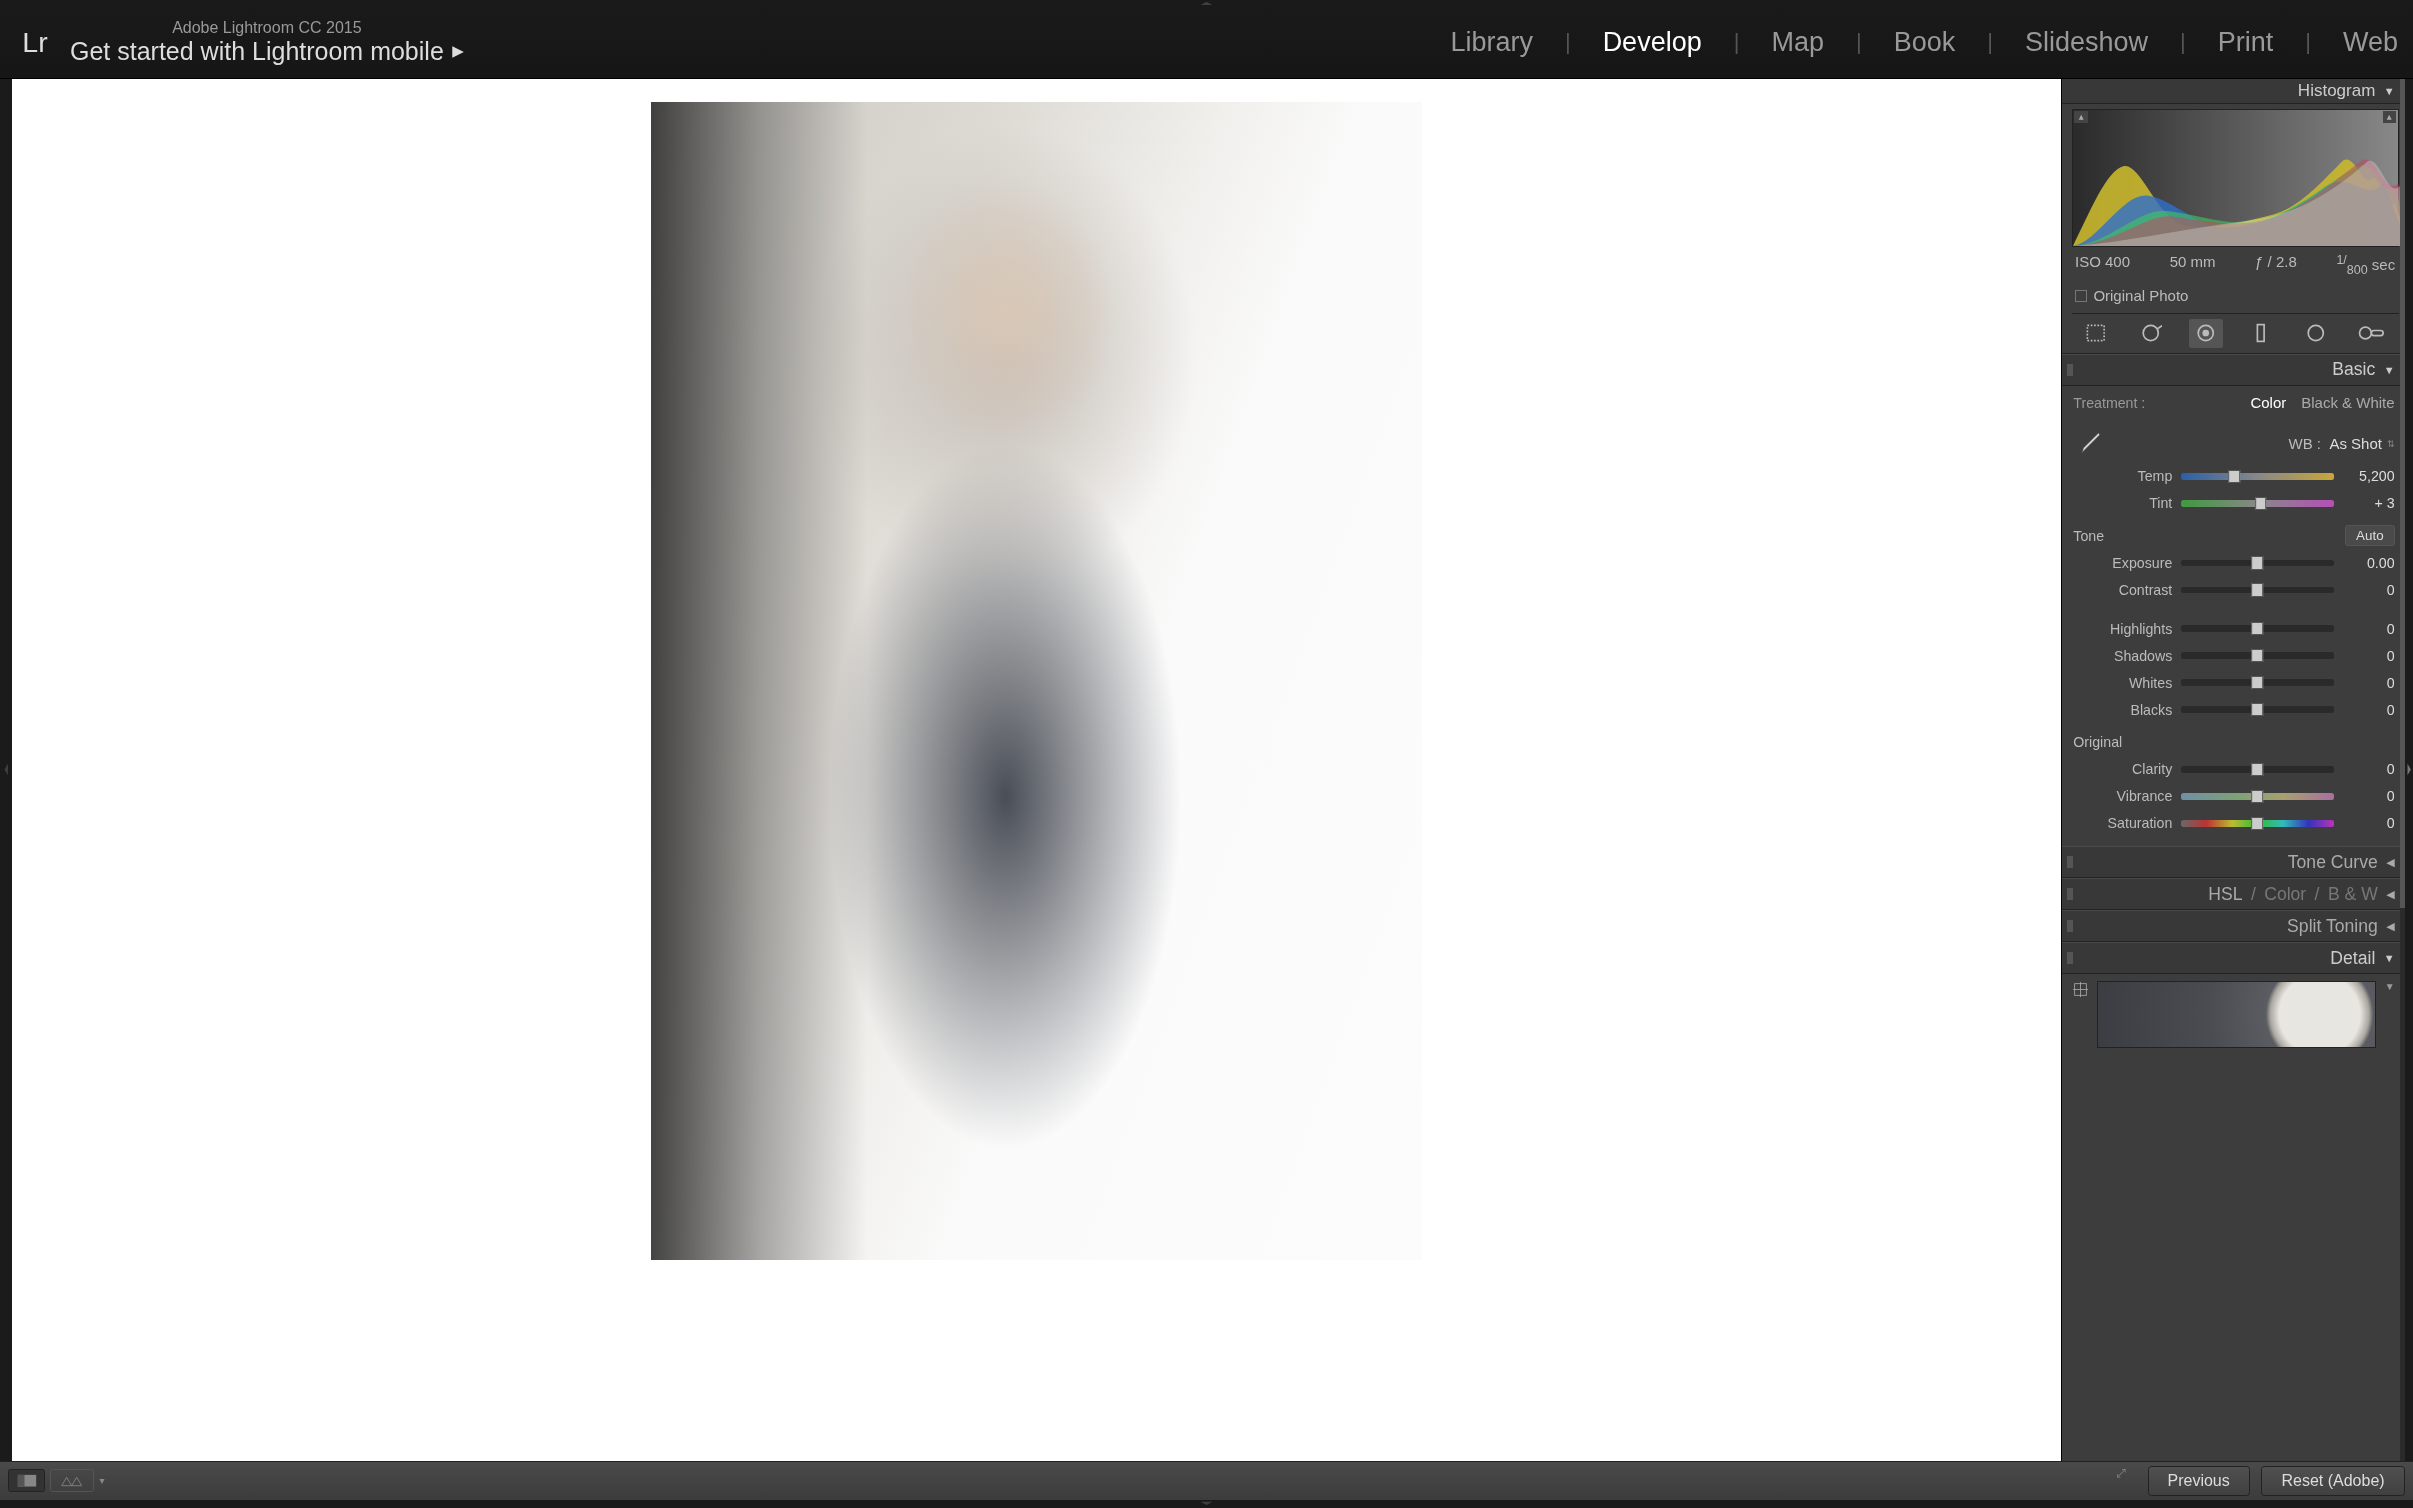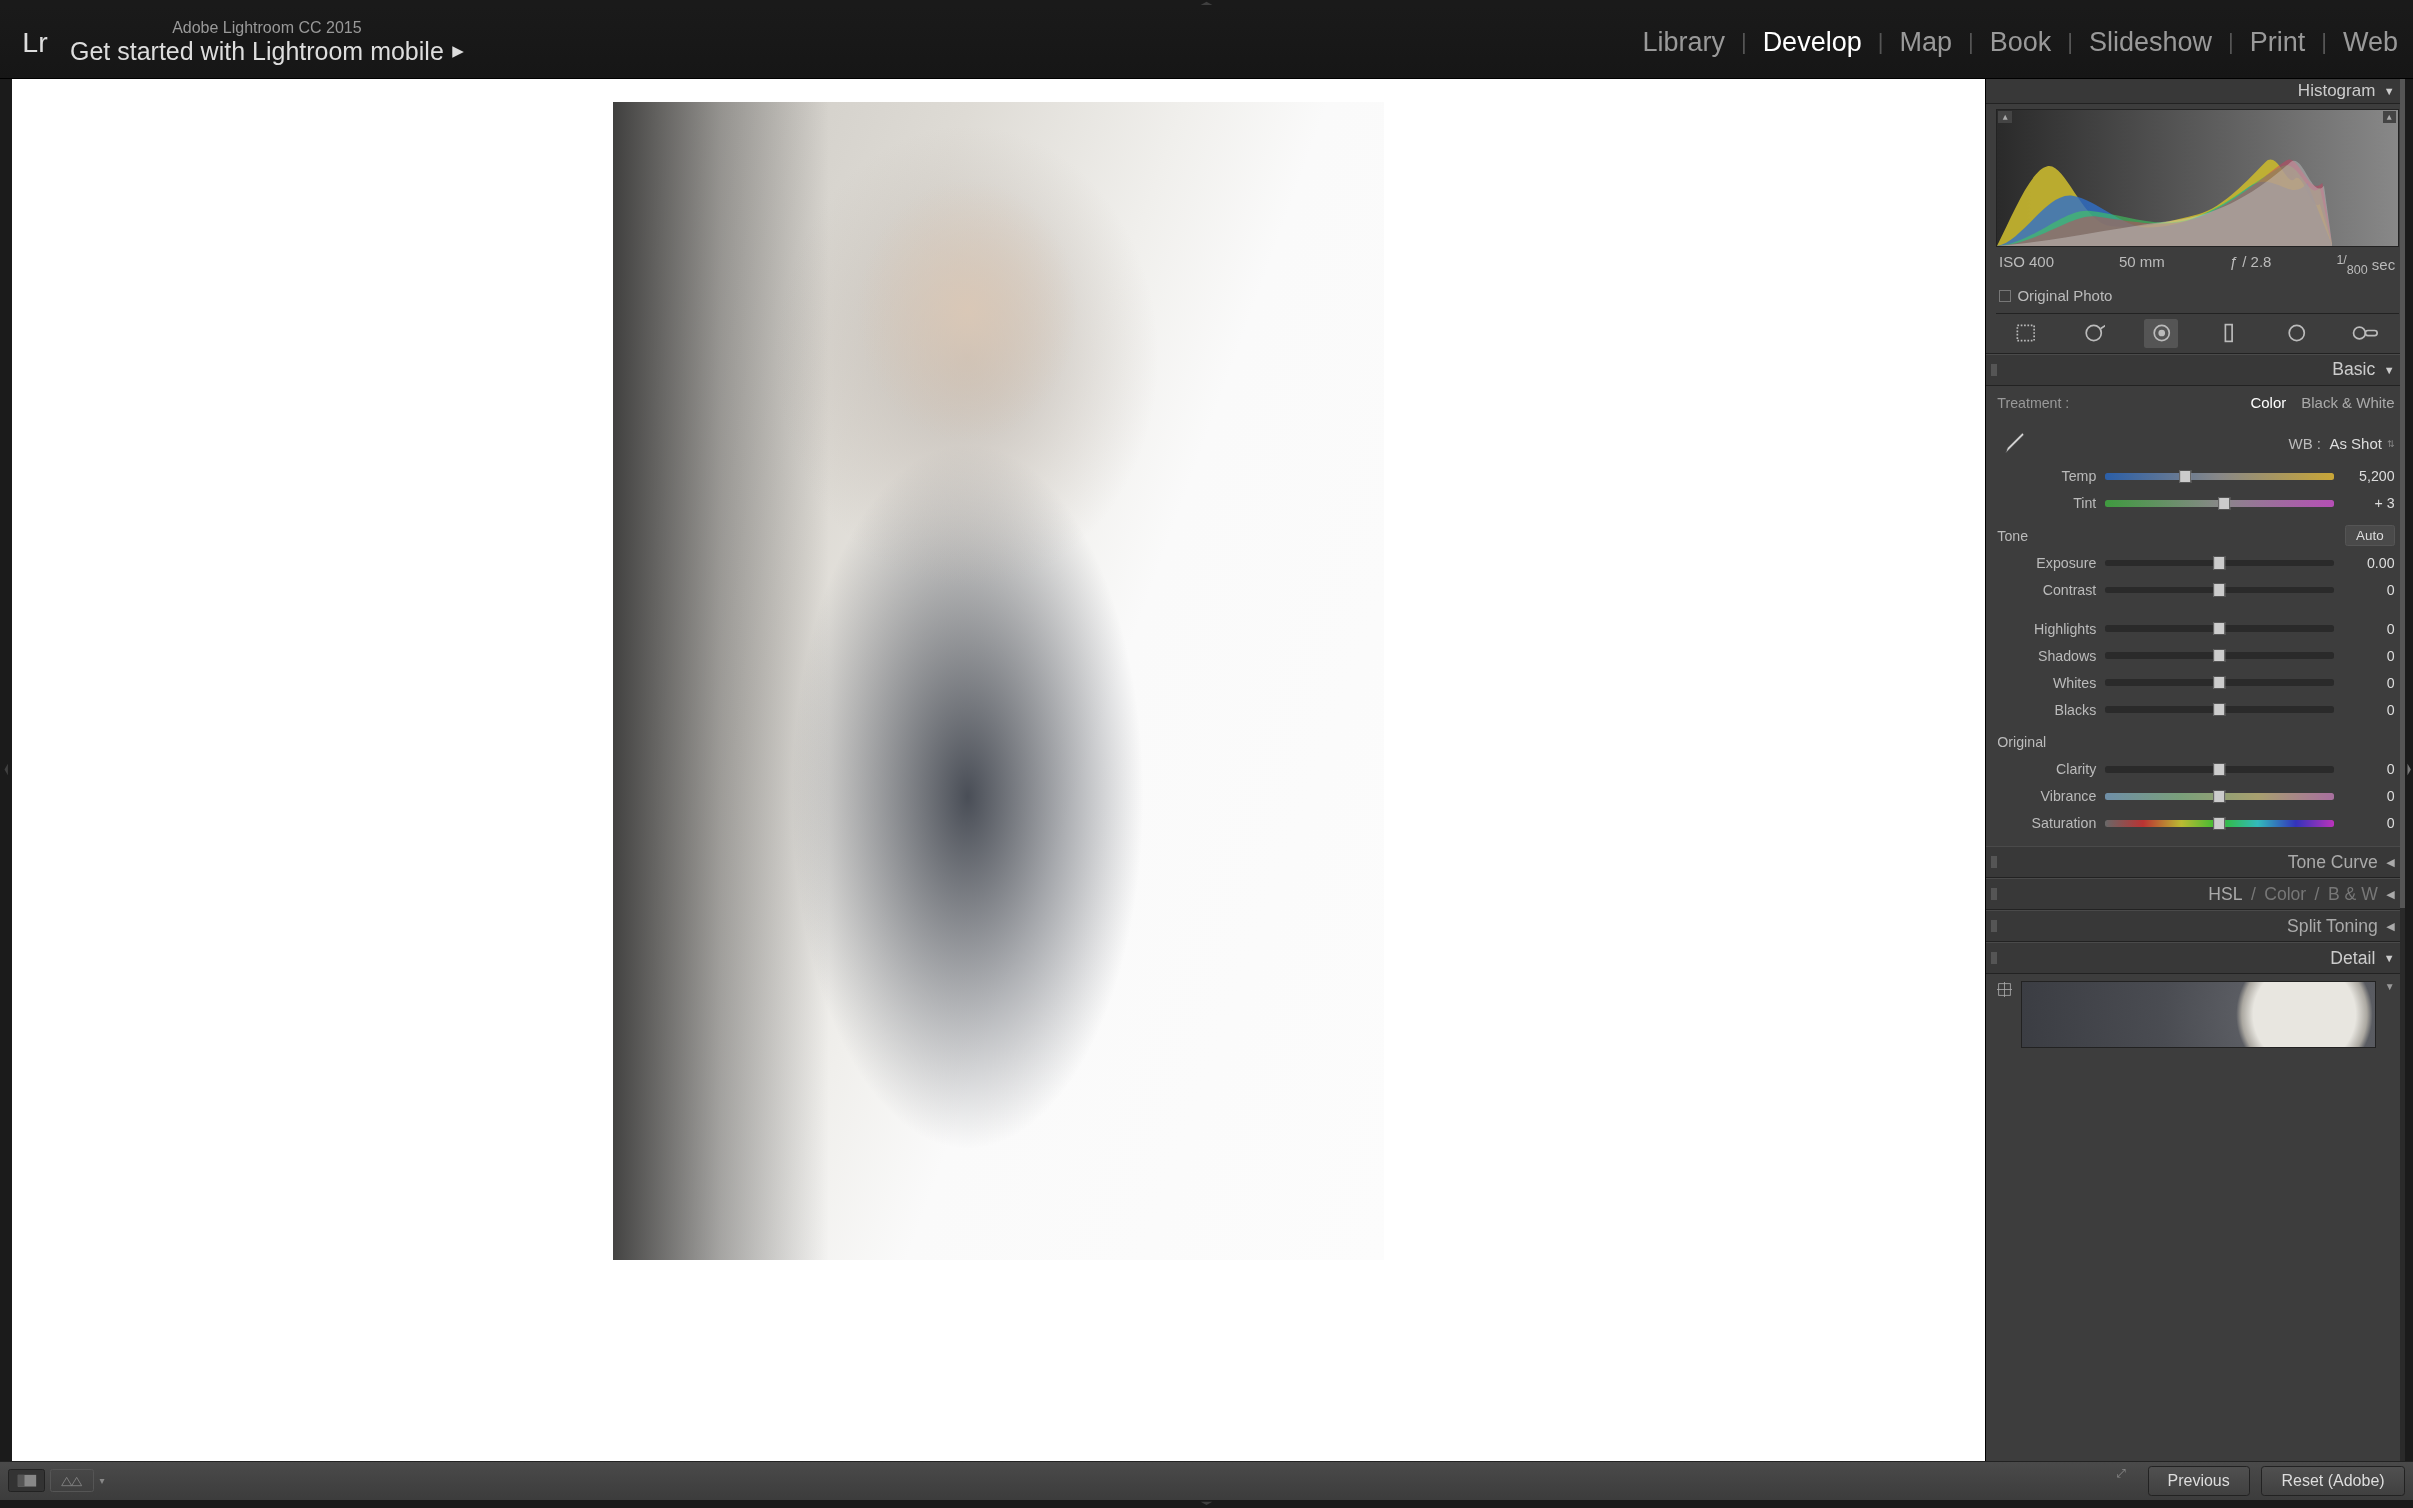--- a/index.html
+++ b/index.html
@@ -12,40 +12,40 @@
 
   
   .header { height: 72px; background: linear-gradient(#1a1a1a,#161616); display:flex; align-items:center; padding: 0 15px; border-bottom: 0.8px solid #000; }
   .logo { width: 40px; height: 40px; display:flex; align-items:center; justify-content:center; font-size: 28.5px; font-weight: 300; color:#ddd; margin-right: 15px; font-family: "Adobe Clean", sans-serif; }
   .logo span.l { font-weight: 400; }
   .logo span.r { font-weight: 300; }
   .header-left { display:flex; flex-direction:column; font-size: 17px; align-items: center; }
   .header-left .sub { font-size: 16px; color:#999; }
   .header-left .main { font-size: 25px; color:#ddd; display:flex; align-items:center; gap:8.4px; }
   .header-left .main .chev { font-size: 15px; }
-  .header-nav { margin-left:auto; display:flex; gap: 16px; font-size: 27px; color:#999; align-items:center; font-family: "Myriad Pro Light", "Segoe UI Light", sans-serif; font-weight: 300; }
+  .header-nav { margin-left:auto; display:flex; gap: 32px; font-size: 27px; color:#999; align-items:center; font-family: "Myriad Pro Light", "Segoe UI Light", sans-serif; font-weight: 300; }
   .header-nav .navitem { cursor:pointer; }
   .header-nav .navitem.active { color:#fff; }
   .header-nav .divider { color:#555; font-size: 22px; }
 
   
   .middle { flex:1; display:flex; min-height:0; }
   .left-handle { width:11.7px; background:#1b1b1b; display:flex; align-items:center; justify-content:center; }
   .left-handle svg { opacity:.4; }
   .canvas { flex:1; background:#fff; display:flex; align-items:flex-start; justify-content:center; padding: 23.5px 0 0 0; overflow:hidden; }
   .photo { width: 771px; height: 1158px; background: linear-gradient(110deg,#c9c6c0,#dedbd5 30%, #f0efec 48%, #fafafa 60%, #fcfcfc 100%); position:relative; overflow:hidden; }
   .photo::before { content:""; position:absolute; inset:0; background:
       radial-gradient(ellipse 184px 218px at 46% 18%, rgba(219,200,182,.9), transparent 60%),
       radial-gradient(ellipse 318px 385px at 46% 22%, rgba(190,182,174,.85), transparent 60%),
       radial-gradient(ellipse 251px 503px at 46% 60%, rgba(55,60,70,.9), transparent 70%);
   }
   .photo .dark { position:absolute; left:0; top:0; bottom:0; width:28%; background: linear-gradient(90deg, rgba(40,40,40,.85), rgba(60,60,60,.4), transparent); }
 
   
-  .rightpanel { width: 420px; background:#3d3d3d; border-left:0.8px solid #000; display:flex; flex-direction:column; overflow:hidden; position:relative; }
+  .rightpanel { width: 344px; background:#3d3d3d; border-left:0.8px solid #000; display:flex; flex-direction:column; overflow:hidden; position:relative; }
   .panel-scroll { position:absolute; right:0; top:0; bottom:0; width:5px; background:#2a2a2a; }
   .panel-scroll .thumb { position:absolute; top:0; width:5px; height:60%; background:#555; }
   .panel-header { height: 25px; background:#383838; border-bottom:0.8px solid #222; display:flex; align-items:center; justify-content:flex-end; padding: 0 10px; font-size: 17px; color:#ccc; gap:8.4px; }
   .panel-header .tri { font-size: 11px; }
 
   .histogram { padding: 5px 6px 0 10px; }
   .histo-box { border:0.8px solid #222; background: linear-gradient(90deg,#2a2a2a,#888); height: 138px; position:relative; }
   .histo-box .clip { position:absolute; top:1.7px; width:13.4px; height:11.7px; background:#444; display:flex; align-items:center; justify-content:center; }
   .histo-box .clip.left { left:1.7px; }
   .histo-box .clip.right { right:1.7px; }

